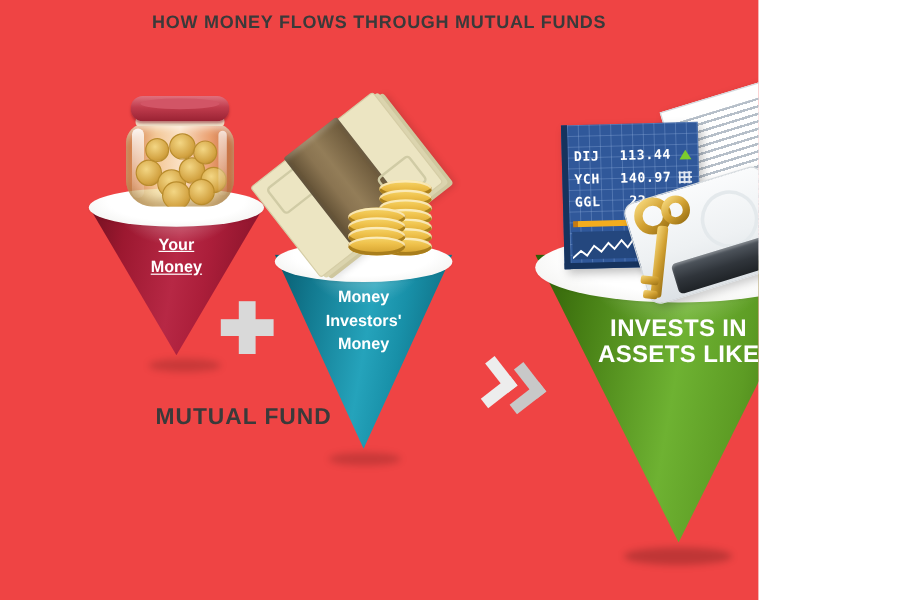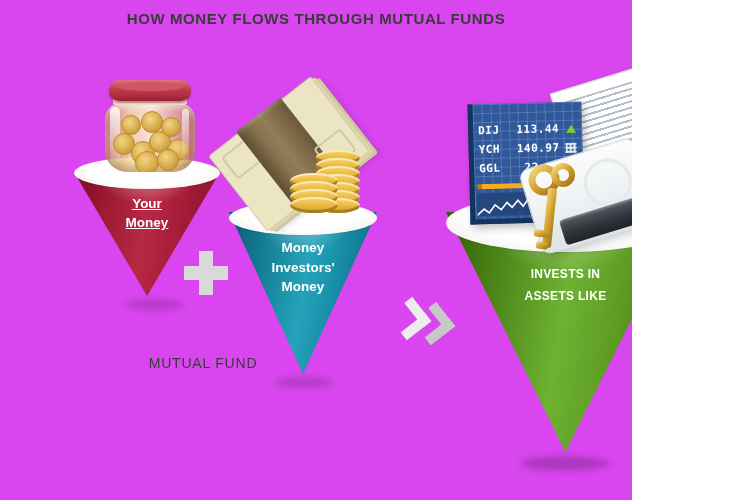--- a/index.html
+++ b/index.html
@@ -1,16 +1,16 @@
 <!DOCTYPE html>
 <html><head>
 <meta charset="utf-8">
 <style>
   html,body{margin:0;padding:0;background:#ffffff;}
-  .stage{position:relative;width:632px;height:500px;background:#d946ef;overflow:hidden;
+  .stage{position:relative;width:632px;height:500px;background:#ef4444;overflow:hidden;
          font-family:"Liberation Sans",sans-serif;}
   .abs{position:absolute;}
 
   
   .title{left:0;right:0;top:10px;text-align:center;font-size:15px;font-weight:bold;
          letter-spacing:.6px;color:#3a3a3a;}
 
   
   .cone{clip-path:polygon(0 0,100% 0,50% 100%);}
   .cone::after{content:'';position:absolute;left:16%;right:16%;top:0;height:26%;
@@ -23,36 +23,36 @@
          background:linear-gradient(100deg,#2f5d07 0%,#477f15 18%,#6eb232 48%,#5d9c24 68%,#2e5c05 100%);}
   .top-ellipse{border-radius:50%;
          background:radial-gradient(ellipse at 50% 32%,#ffffff 55%,#f3f3f1 82%,#e9e9e6 100%);
          box-shadow:0 1px 2px rgba(0,0,0,.05);}
   .ell-red{left:74px;top:157px;width:146px;height:32px;}
   .ell-teal{left:229px;top:201px;width:148px;height:34px;}
   .ell-green{left:446px;top:194px;width:239px;height:58px;}
   .funnel-text{color:#ffffff;font-weight:bold;text-align:center;}
   .txt-red{left:74px;top:194px;width:146px;font-size:13.5px;line-height:19px;text-decoration:underline;}
   .txt-teal{left:229px;top:238px;width:148px;font-size:13.5px;line-height:19.5px;}
-  .txt-green{left:446px;top:264px;width:239px;font-size:12px;line-height:21.5px;letter-spacing:.3px;}
+  .txt-green{left:446px;top:264px;width:239px;font-size:20px;line-height:21.5px;letter-spacing:.3px;}
   .tip-shadow{border-radius:50%;background:rgba(0,0,0,.16);filter:blur(3px);}
   .sh-red{left:124px;top:299px;width:60px;height:11px;}
   .sh-teal{left:274px;top:377px;width:60px;height:11px;}
   .sh-green{left:520px;top:456px;width:90px;height:15px;background:rgba(0,0,0,.20);}
 
   
   .plus{left:184px;top:251px;width:44px;height:44px;}
   .plus::before{content:'';position:absolute;left:0;top:15px;width:44px;height:14px;background:#d9d9d9;}
   .plus::after{content:'';position:absolute;left:15px;top:0;width:14px;height:44px;background:#d9d9d9;}
   .chev{width:21px;height:21px;transform:rotate(52deg);}
   .chev1{left:394px;top:303px;border-top:10px solid #ededed;border-right:10px solid #ededed;}
   .chev2{left:418px;top:308px;border-top:10px solid #c8c8c8;border-right:10px solid #c8c8c8;}
 
   
-  .mf-label{left:103px;top:355px;width:200px;text-align:center;font-size:14px;font-weight:normal;
+  .mf-label{left:103px;top:337px;width:200px;text-align:center;font-size:19px;font-weight:bold;
          letter-spacing:.8px;color:#3a3a3a;}
 
   
   .jar{left:103px;top:70px;width:94px;height:102px;}
   .jar-lid{left:6px;top:10px;width:82px;height:21px;border-radius:10px;
          background:linear-gradient(180deg,#e0717e 0%,#c03c4d 45%,#992233 100%);
          box-shadow:0 2px 2px rgba(120,20,35,.45);}
   .jar-lid::before{content:'';position:absolute;left:8px;right:8px;top:2px;height:9px;border-radius:50%;
          background:#d25566;}
   .jar-neck{left:10px;top:28px;width:74px;height:7px;border-radius:3px;background:rgba(238,226,200,.95);}

